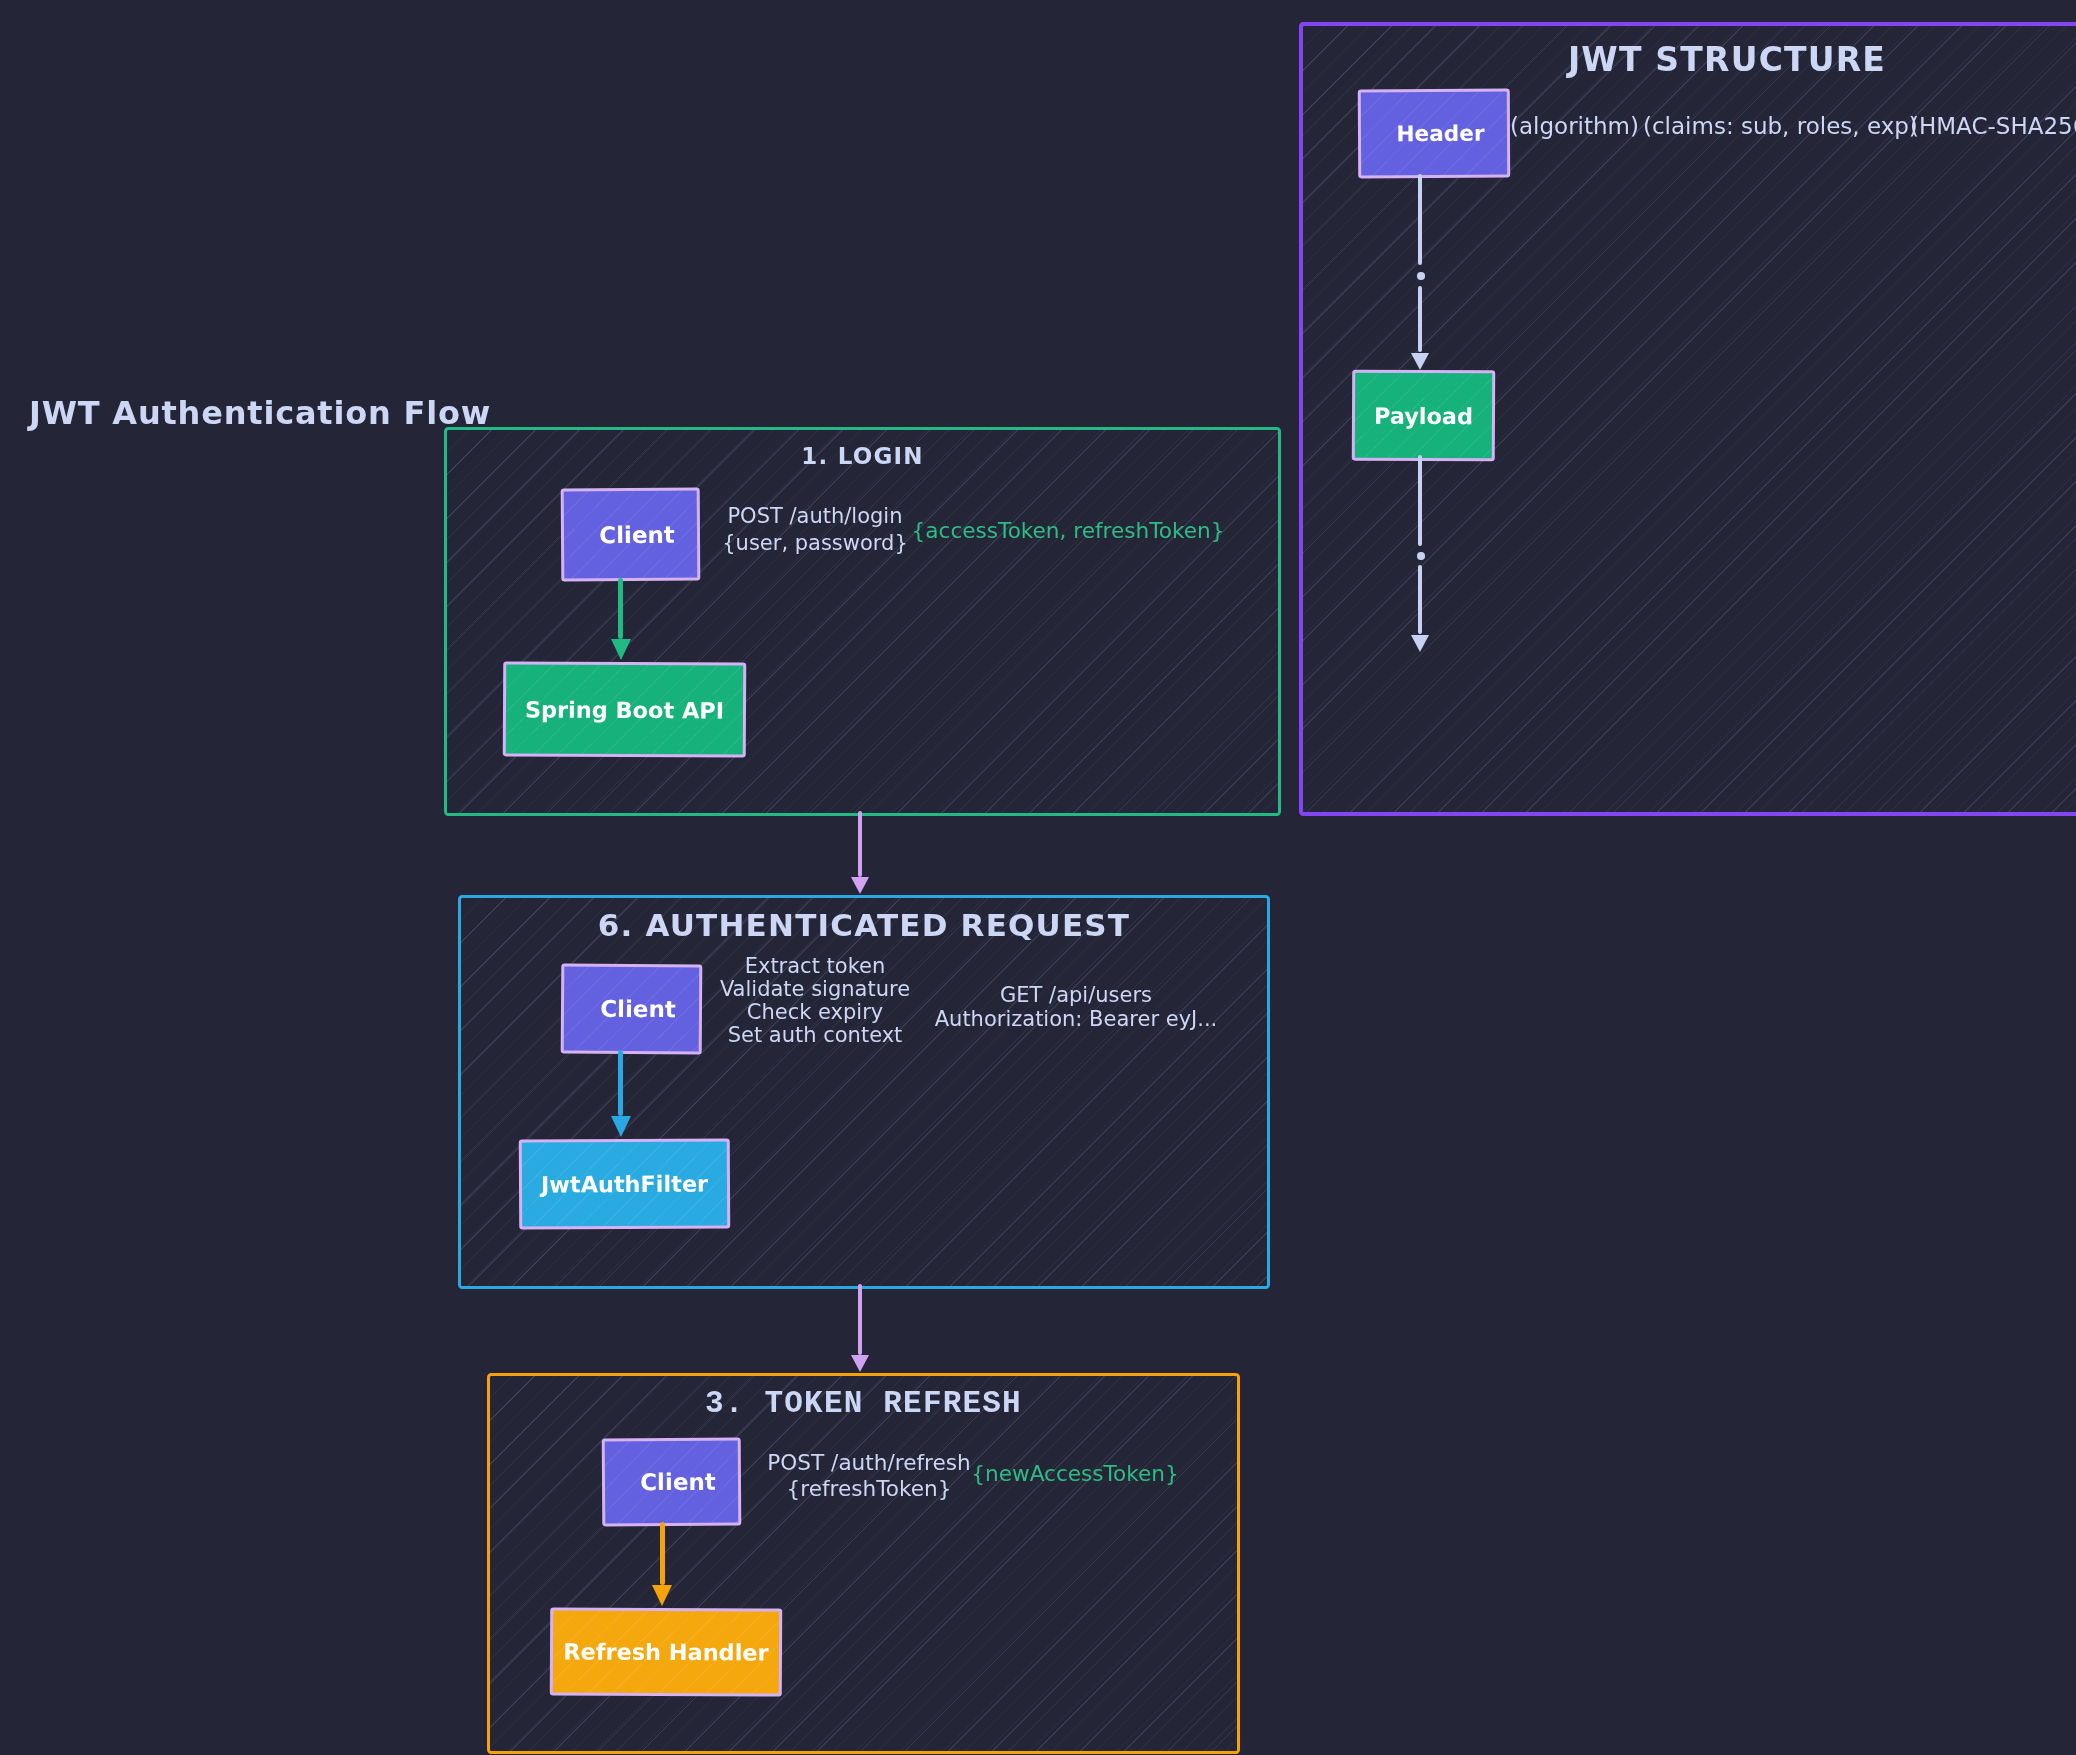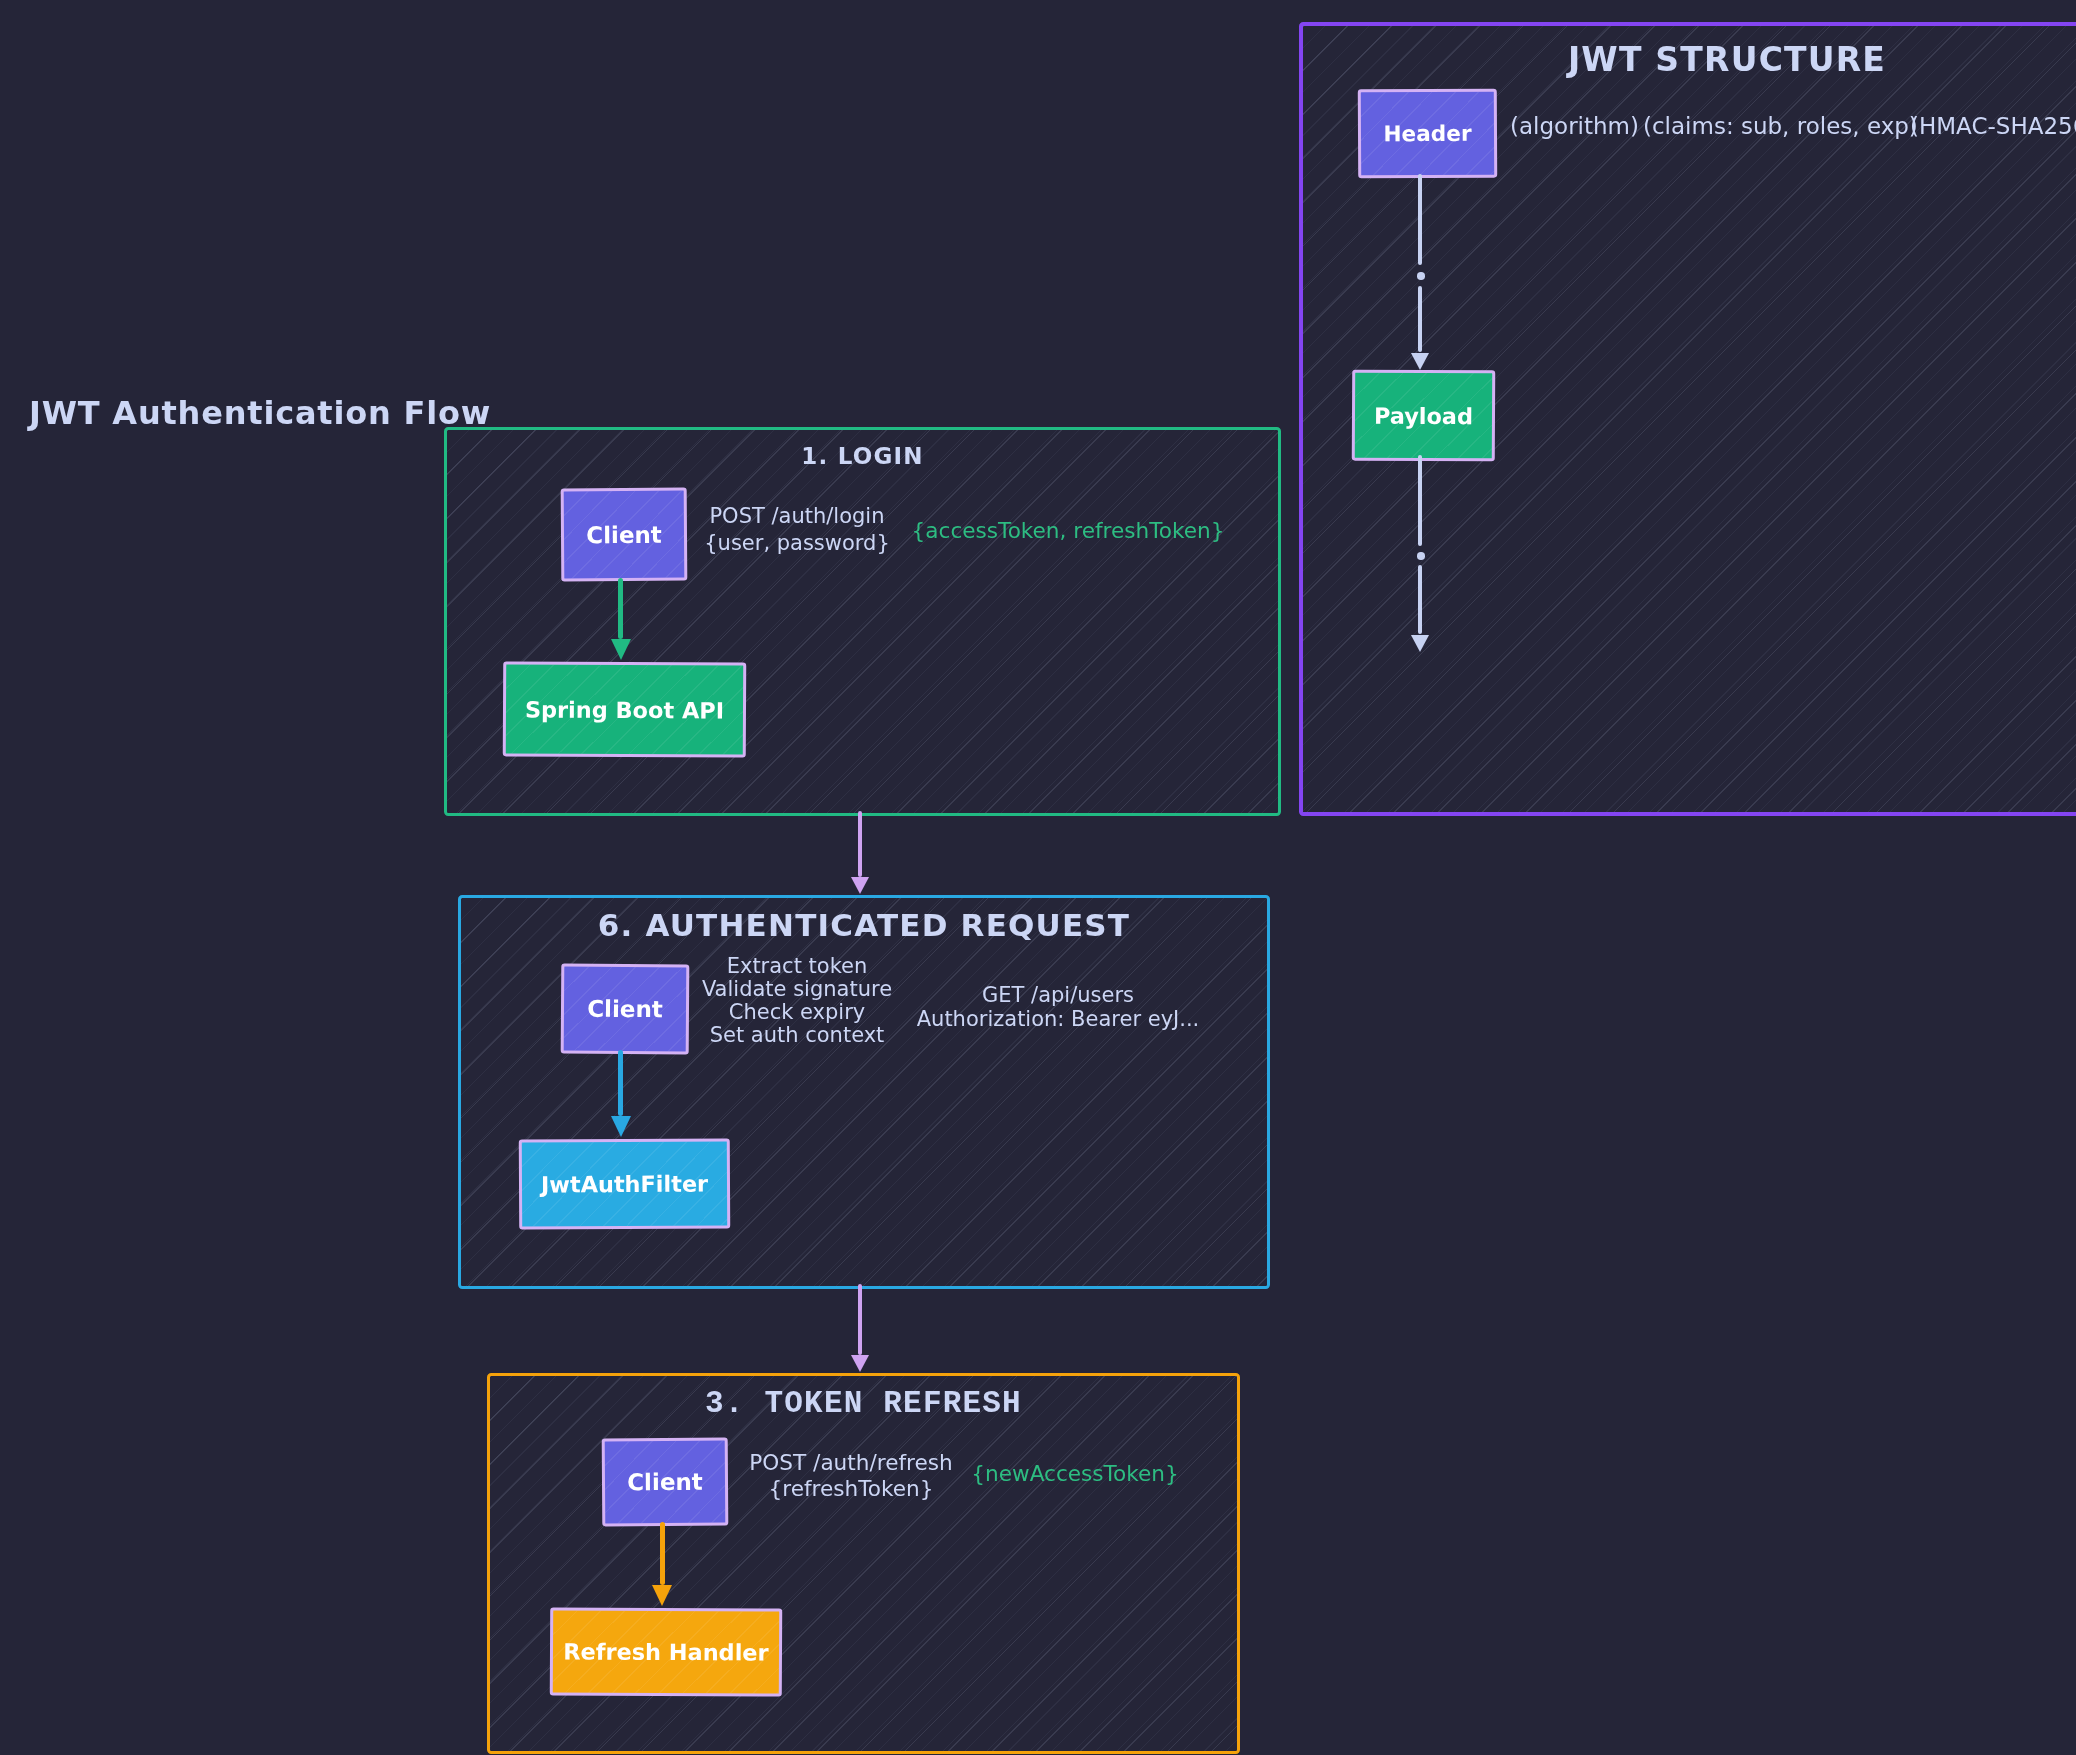--- a/index.html
+++ b/index.html
@@ -35,30 +35,30 @@
   .pt-auth{top:9px;font-size:31px;}
   .pt-refresh{top:10px;font-size:31px;}
   .node{
     position:absolute;display:flex;align-items:center;justify-content:center;
     border:3.7px solid var(--node-border,#d4b2f4);border-radius:3.3px;
     color:#ffffff;font-weight:bold;text-align:center;
     background-image:repeating-linear-gradient(135deg,
       rgba(255,255,255,0.07) 0px, rgba(255,255,255,0.07) 1.2px,
       transparent 1.2px, transparent 16.6px);
   }
-  .fill-client{background-color:var(--client-fill,#6361e0);}
+  .fill-client{background-color:var(--client-fill,#6361e0);padding-left:13px;}
   .fill-green{background-color:var(--green-fill,#17b27b);}
   .fill-blue{background-color:var(--blue-fill,#29abe2);}
   .fill-orange{background-color:var(--orange-fill,#f5a70e);}
   .vline{position:absolute;border-radius:2.5px;}
   .ah{position:absolute;width:0;height:0;border-left:9.6px solid transparent;border-right:9.6px solid transparent;}
   .dot{position:absolute;width:7.5px;height:7.5px;border-radius:50%;background:var(--edge-line,#c7d2f2);}
   .textblock{
     position:absolute;transform:translateX(-50%);
-    color:var(--text-primary,#ccd6f5);text-align:center;white-space:nowrap;
+    color:var(--text-primary,#ccd6f5);text-align:center;white-space:nowrap;margin-left:18px;
   }
   .token-text{
     position:absolute;transform:translateX(-50%);
     color:var(--token-text,#2dbd82);white-space:nowrap;
   }
   .annotation{
     position:absolute;color:var(--text-primary,#ccd6f5);
     font-size:23px;white-space:nowrap;
   }
 </style>

